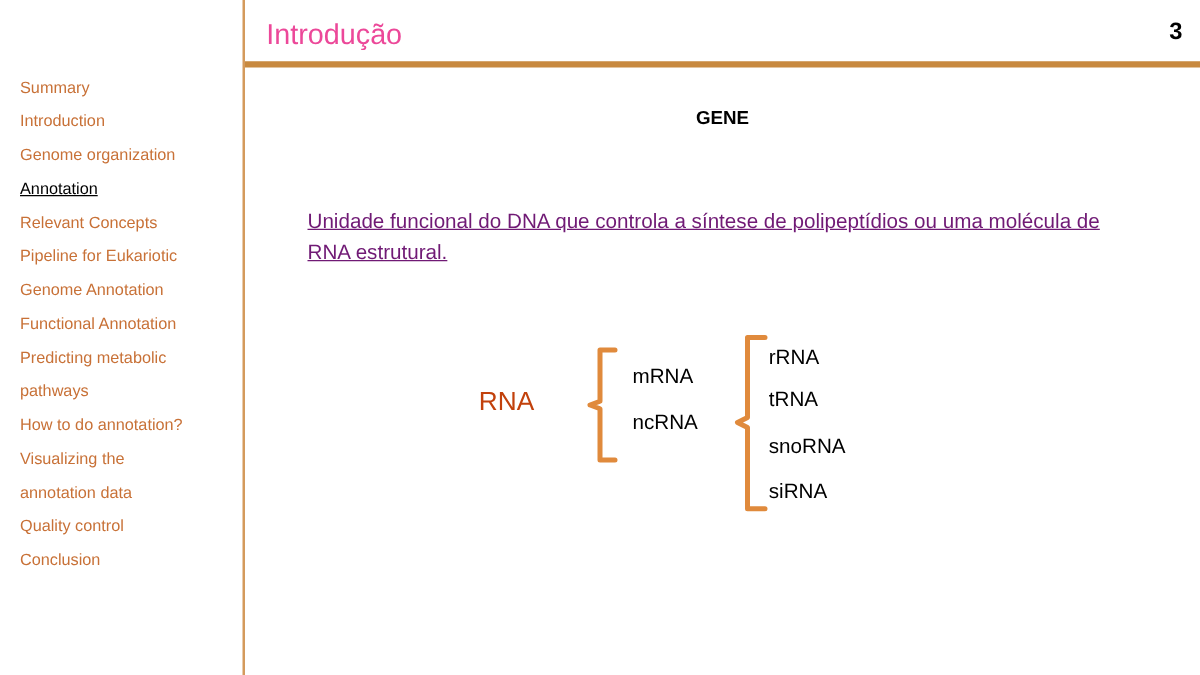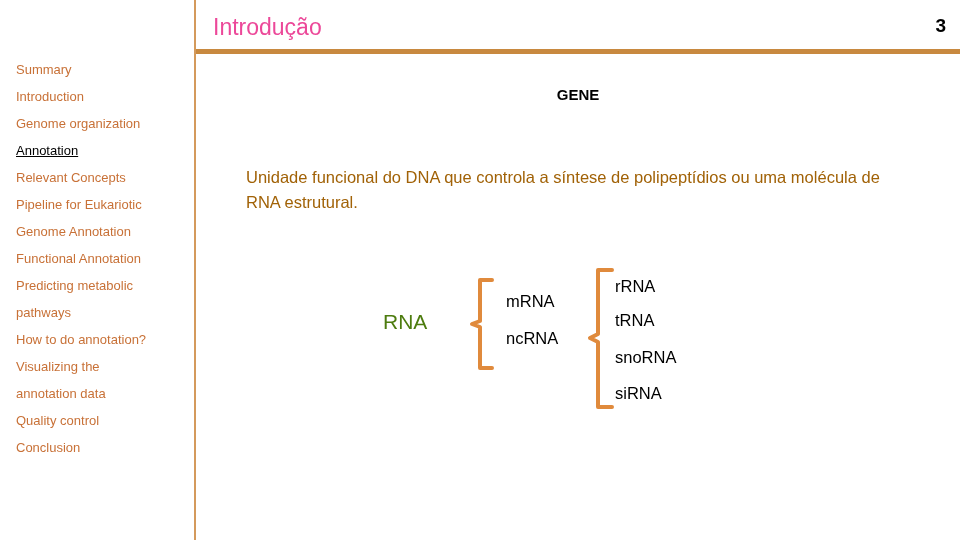--- a/index.html
+++ b/index.html
@@ -87,37 +87,38 @@
     font-weight: bold;
     color: #000000;
   }
   #gene-definition {
     position: absolute;
     left: 246px;
     top: 165px;
     width: 670px;
     font-size: 16.5px;
     line-height: 25px;
-    color: #a16207;
+    color: #701a75;
+    text-decoration: underline;
   }
 
   
   #rna-diagram {
     position: absolute;
     left: 370px;
     top: 265px;
     width: 360px;
     height: 155px;
   }
   #rna-root-label {
     position: absolute;
     left: 13px;
     top: 45px;
     font-size: 21px;
-    color: #4d7c0f;
+    color: #c2410c;
   }
   .brace-svg {
     position: absolute;
     overflow: visible;
   }
   #brace-primary { left: 100px; top: 12px; }
   #brace-secondary { left: 218px; top: 2px; }
 
   .rna-label {
     position: absolute;

